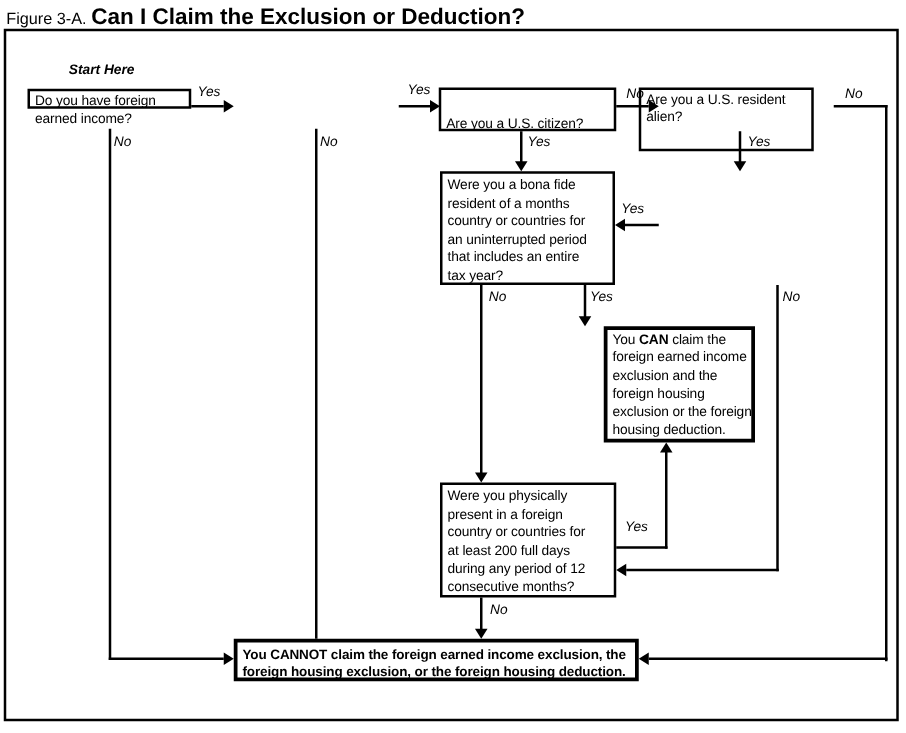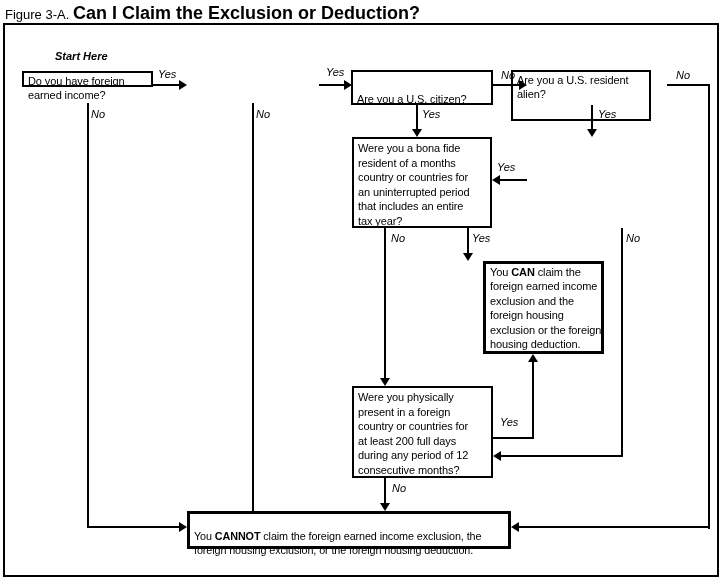--- a/index.html
+++ b/index.html
@@ -17,21 +17,21 @@
   .start{position:absolute;font-size:11px;font-style:italic;font-weight:bold;white-space:pre;}
   .ln{position:absolute;background:#000;}
   .ah{position:absolute;width:0;height:0;}
   .ah.r{border-top:5px solid transparent;border-bottom:5px solid transparent;border-left:8px solid #000;}
   .ah.l{border-top:5px solid transparent;border-bottom:5px solid transparent;border-right:8px solid #000;}
   .ah.d{border-left:5px solid transparent;border-right:5px solid transparent;border-top:8px solid #000;}
   .ah.u{border-left:5px solid transparent;border-right:5px solid transparent;border-bottom:8px solid #000;}
   .two{line-height:14px;padding:1px 4px;}
   .mid{line-height:14px;padding:20px 4px 1px 4px;}
   .can{line-height:14.4px;padding:1px 4px;}
-  .cannot{line-height:13.5px;padding:16px 4px;font-size:10.8px;}
+  .cannot{line-height:13.5px;padding:4px 4px;font-size:10.8px;font-weight:bold;}
 </style>
 </head>
 <body>
 
 <div id="page">
 
   <div id="title"><span>Figure 3-A. </span><b>Can I Claim the Exclusion or Deduction?</b></div>
 
   <div id="frame"></div>
 

